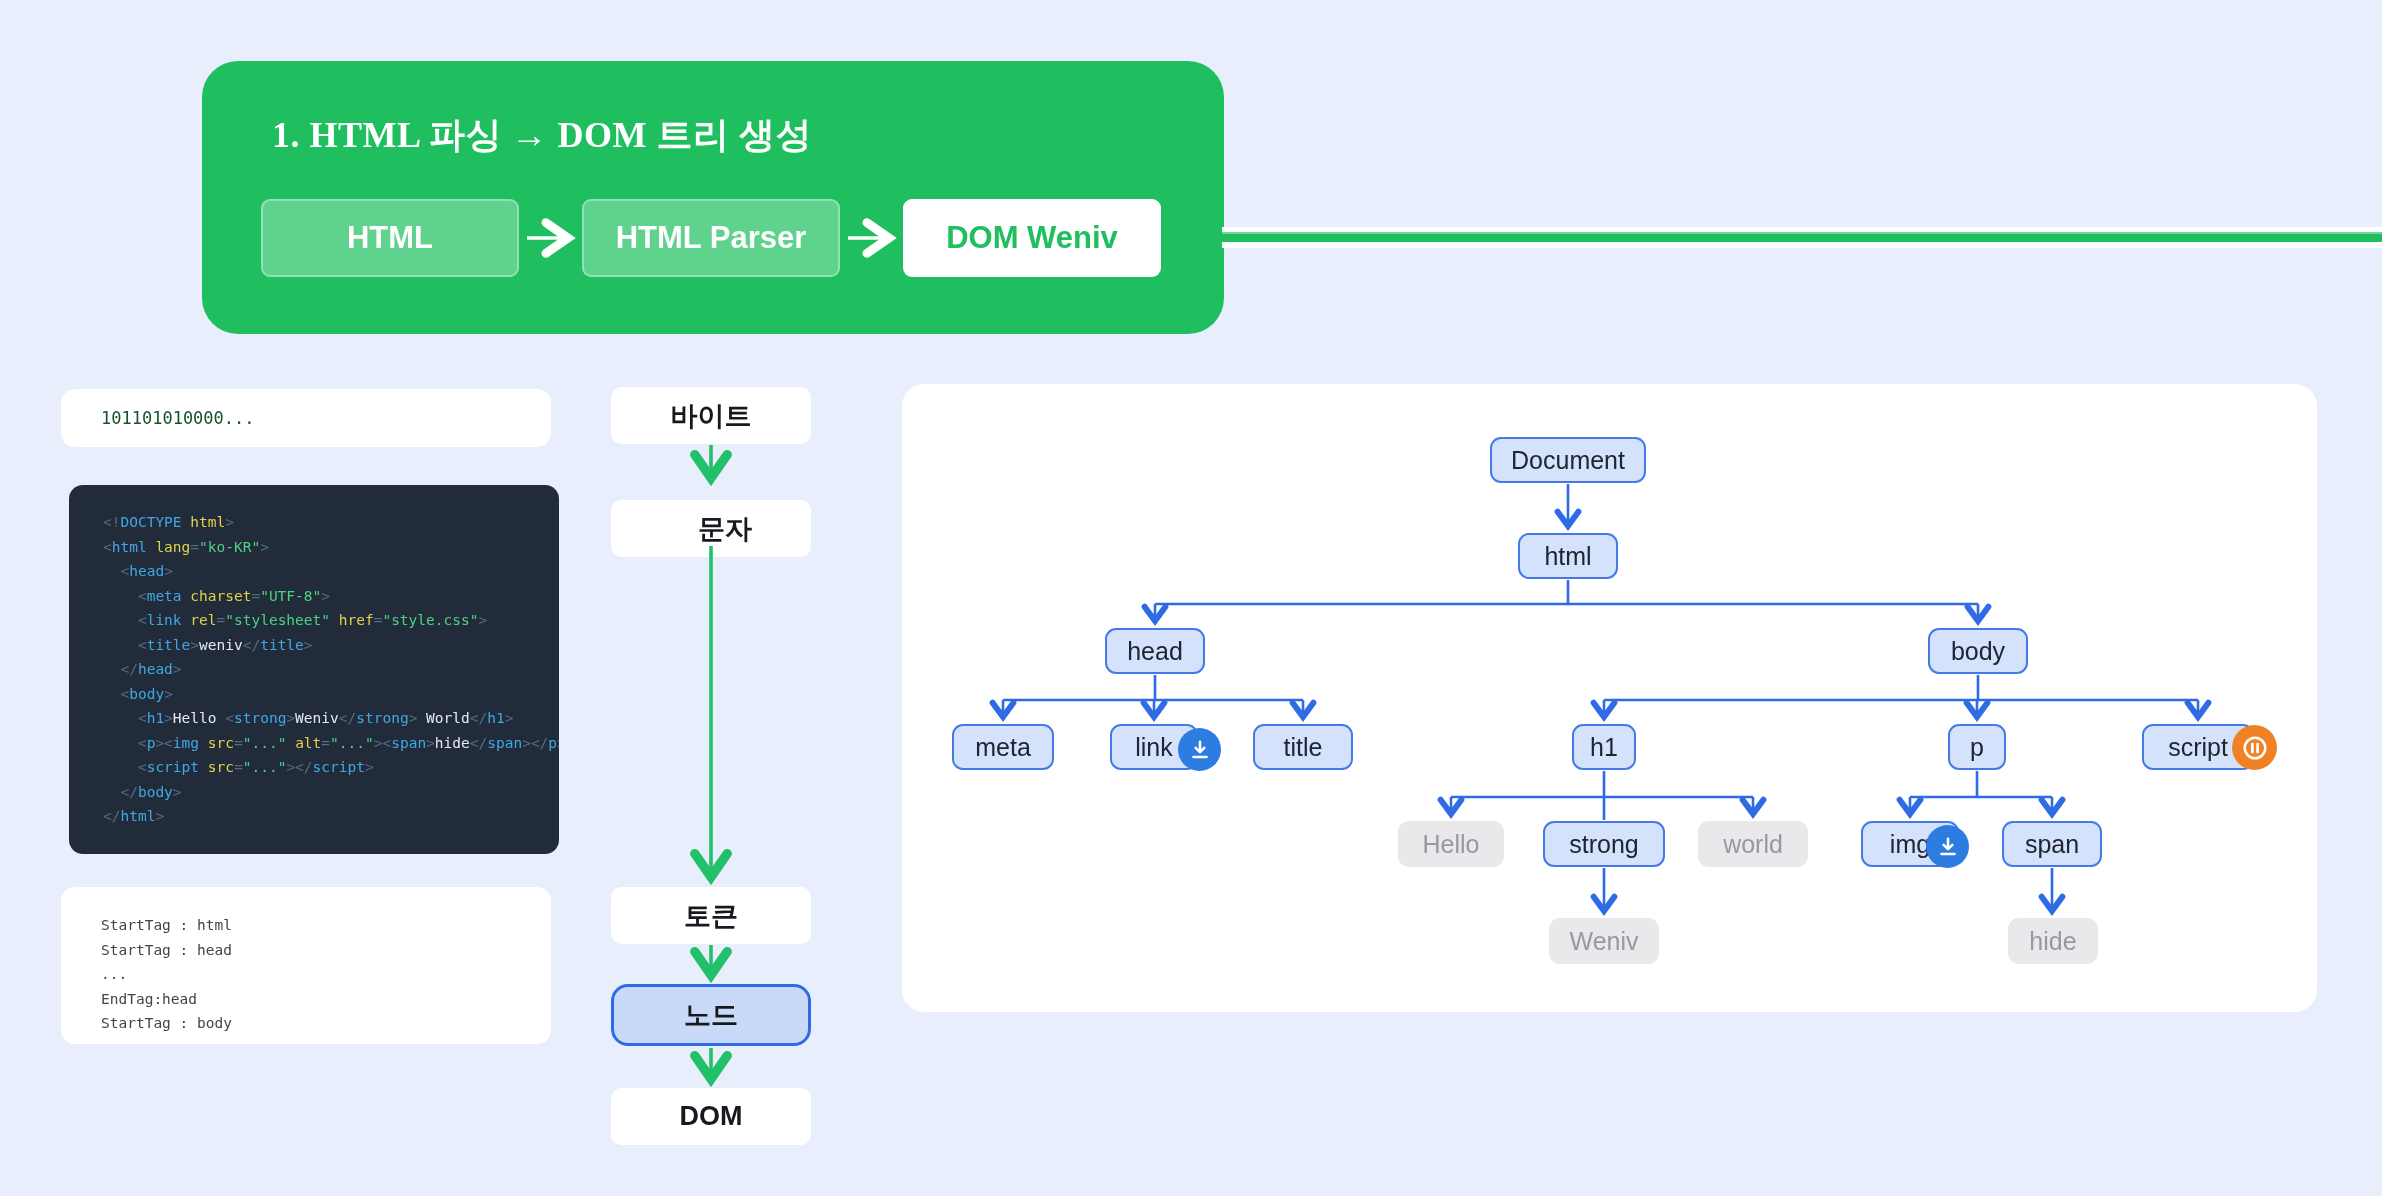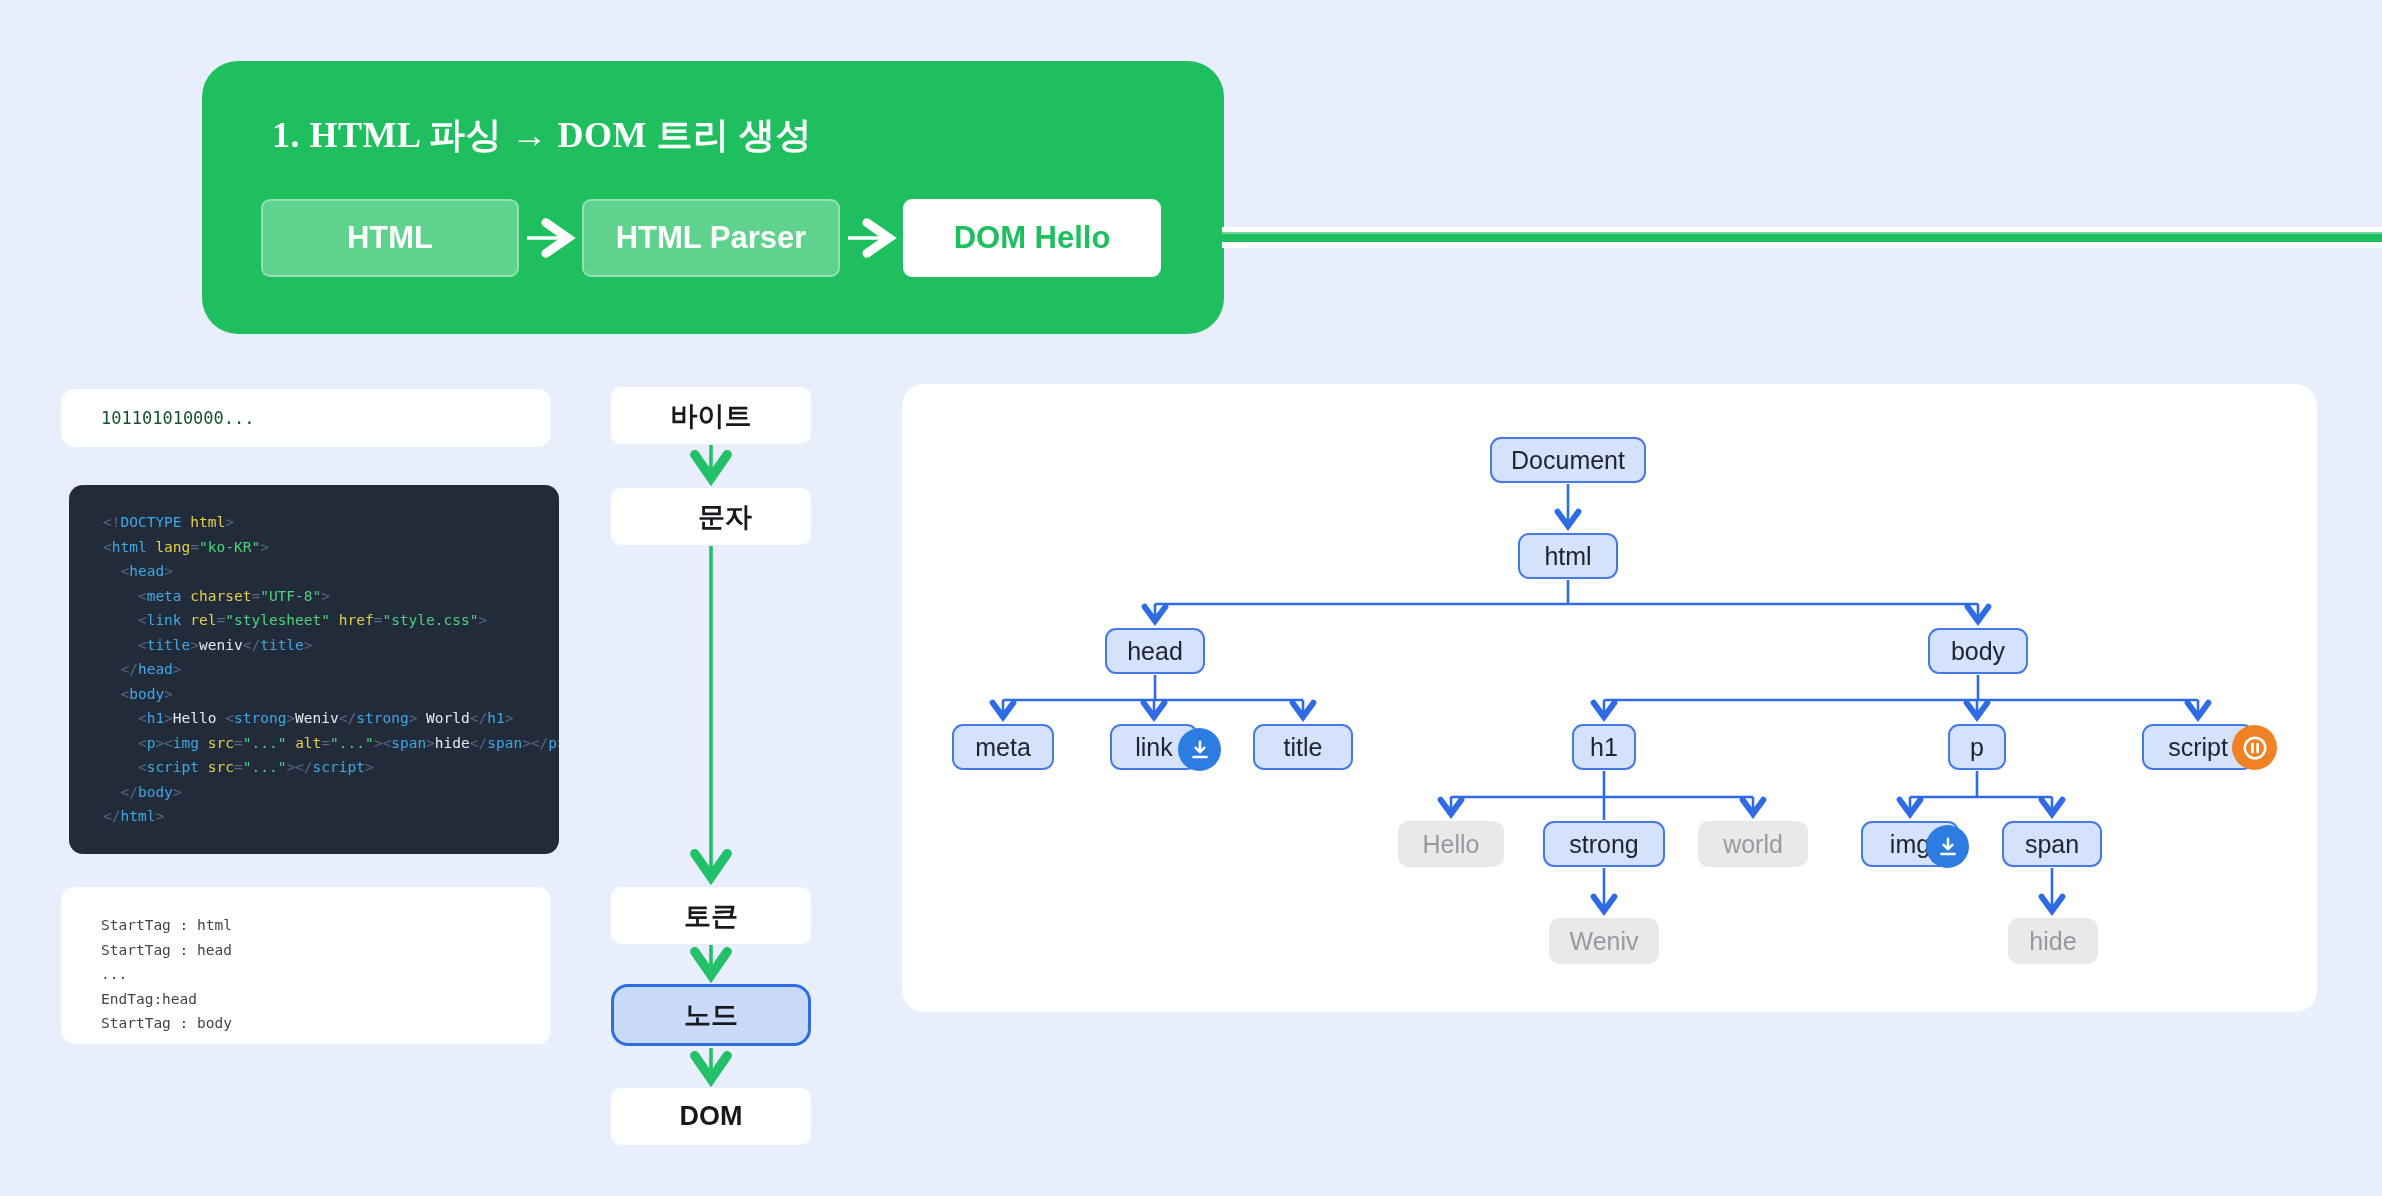--- a/index.html
+++ b/index.html
@@ -88,21 +88,21 @@
 </style>
 </head>
 <body>
 
 <div id="canvas">
 
   <div class="header-card">
     <div class="header-title">1. HTML 파싱 → DOM 트리 생성</div>
     <div class="step-box step-green" style="left:59px;">HTML</div>
     <div class="step-box step-green" style="left:380px;">HTML Parser</div>
-    <div class="step-box step-white" style="left:701px;">DOM Hello</div>
+    <div class="step-box step-white" style="left:701px;">DOM Weniv</div>
   </div>
 
   <div class="green-band">
     <div class="stripe"></div>
   </div>
 
   <div class="white-card binary-box">
     <span class="mono">101101010000...</span>
   </div>
 
@@ -110,21 +110,21 @@
 
   <div class="white-card token-card">
     <div class="token-line">StartTag : html</div>
     <div class="token-line">StartTag : head</div>
     <div class="token-line">...</div>
     <div class="token-line">EndTag:head</div>
     <div class="token-line">StartTag : body</div>
   </div>
 
   <div class="pipe-box" style="top:387px;text-align:right;">바이트</div>
-  <div class="pipe-box" style="top:488px;padding-left:28px;">문자</div>
+  <div class="pipe-box" style="top:500px;padding-left:28px;">문자</div>
   <div class="pipe-box" style="top:887px;">토큰</div>
   <div class="pipe-box pipe-node" style="top:984px;">노드</div>
   <div class="pipe-box" style="top:1088px;">DOM</div>
 
   <div class="tree-panel"></div>
 
   <div class="tn" style="left:1490px; top:437px; width:156px;">Document</div>
   <div class="tn" style="left:1518px; top:533px; width:100px;">html</div>
   <div class="tn" style="left:1105px; top:628px; width:100px;">head</div>
   <div class="tn" style="left:1928px; top:628px; width:100px;">body</div>

